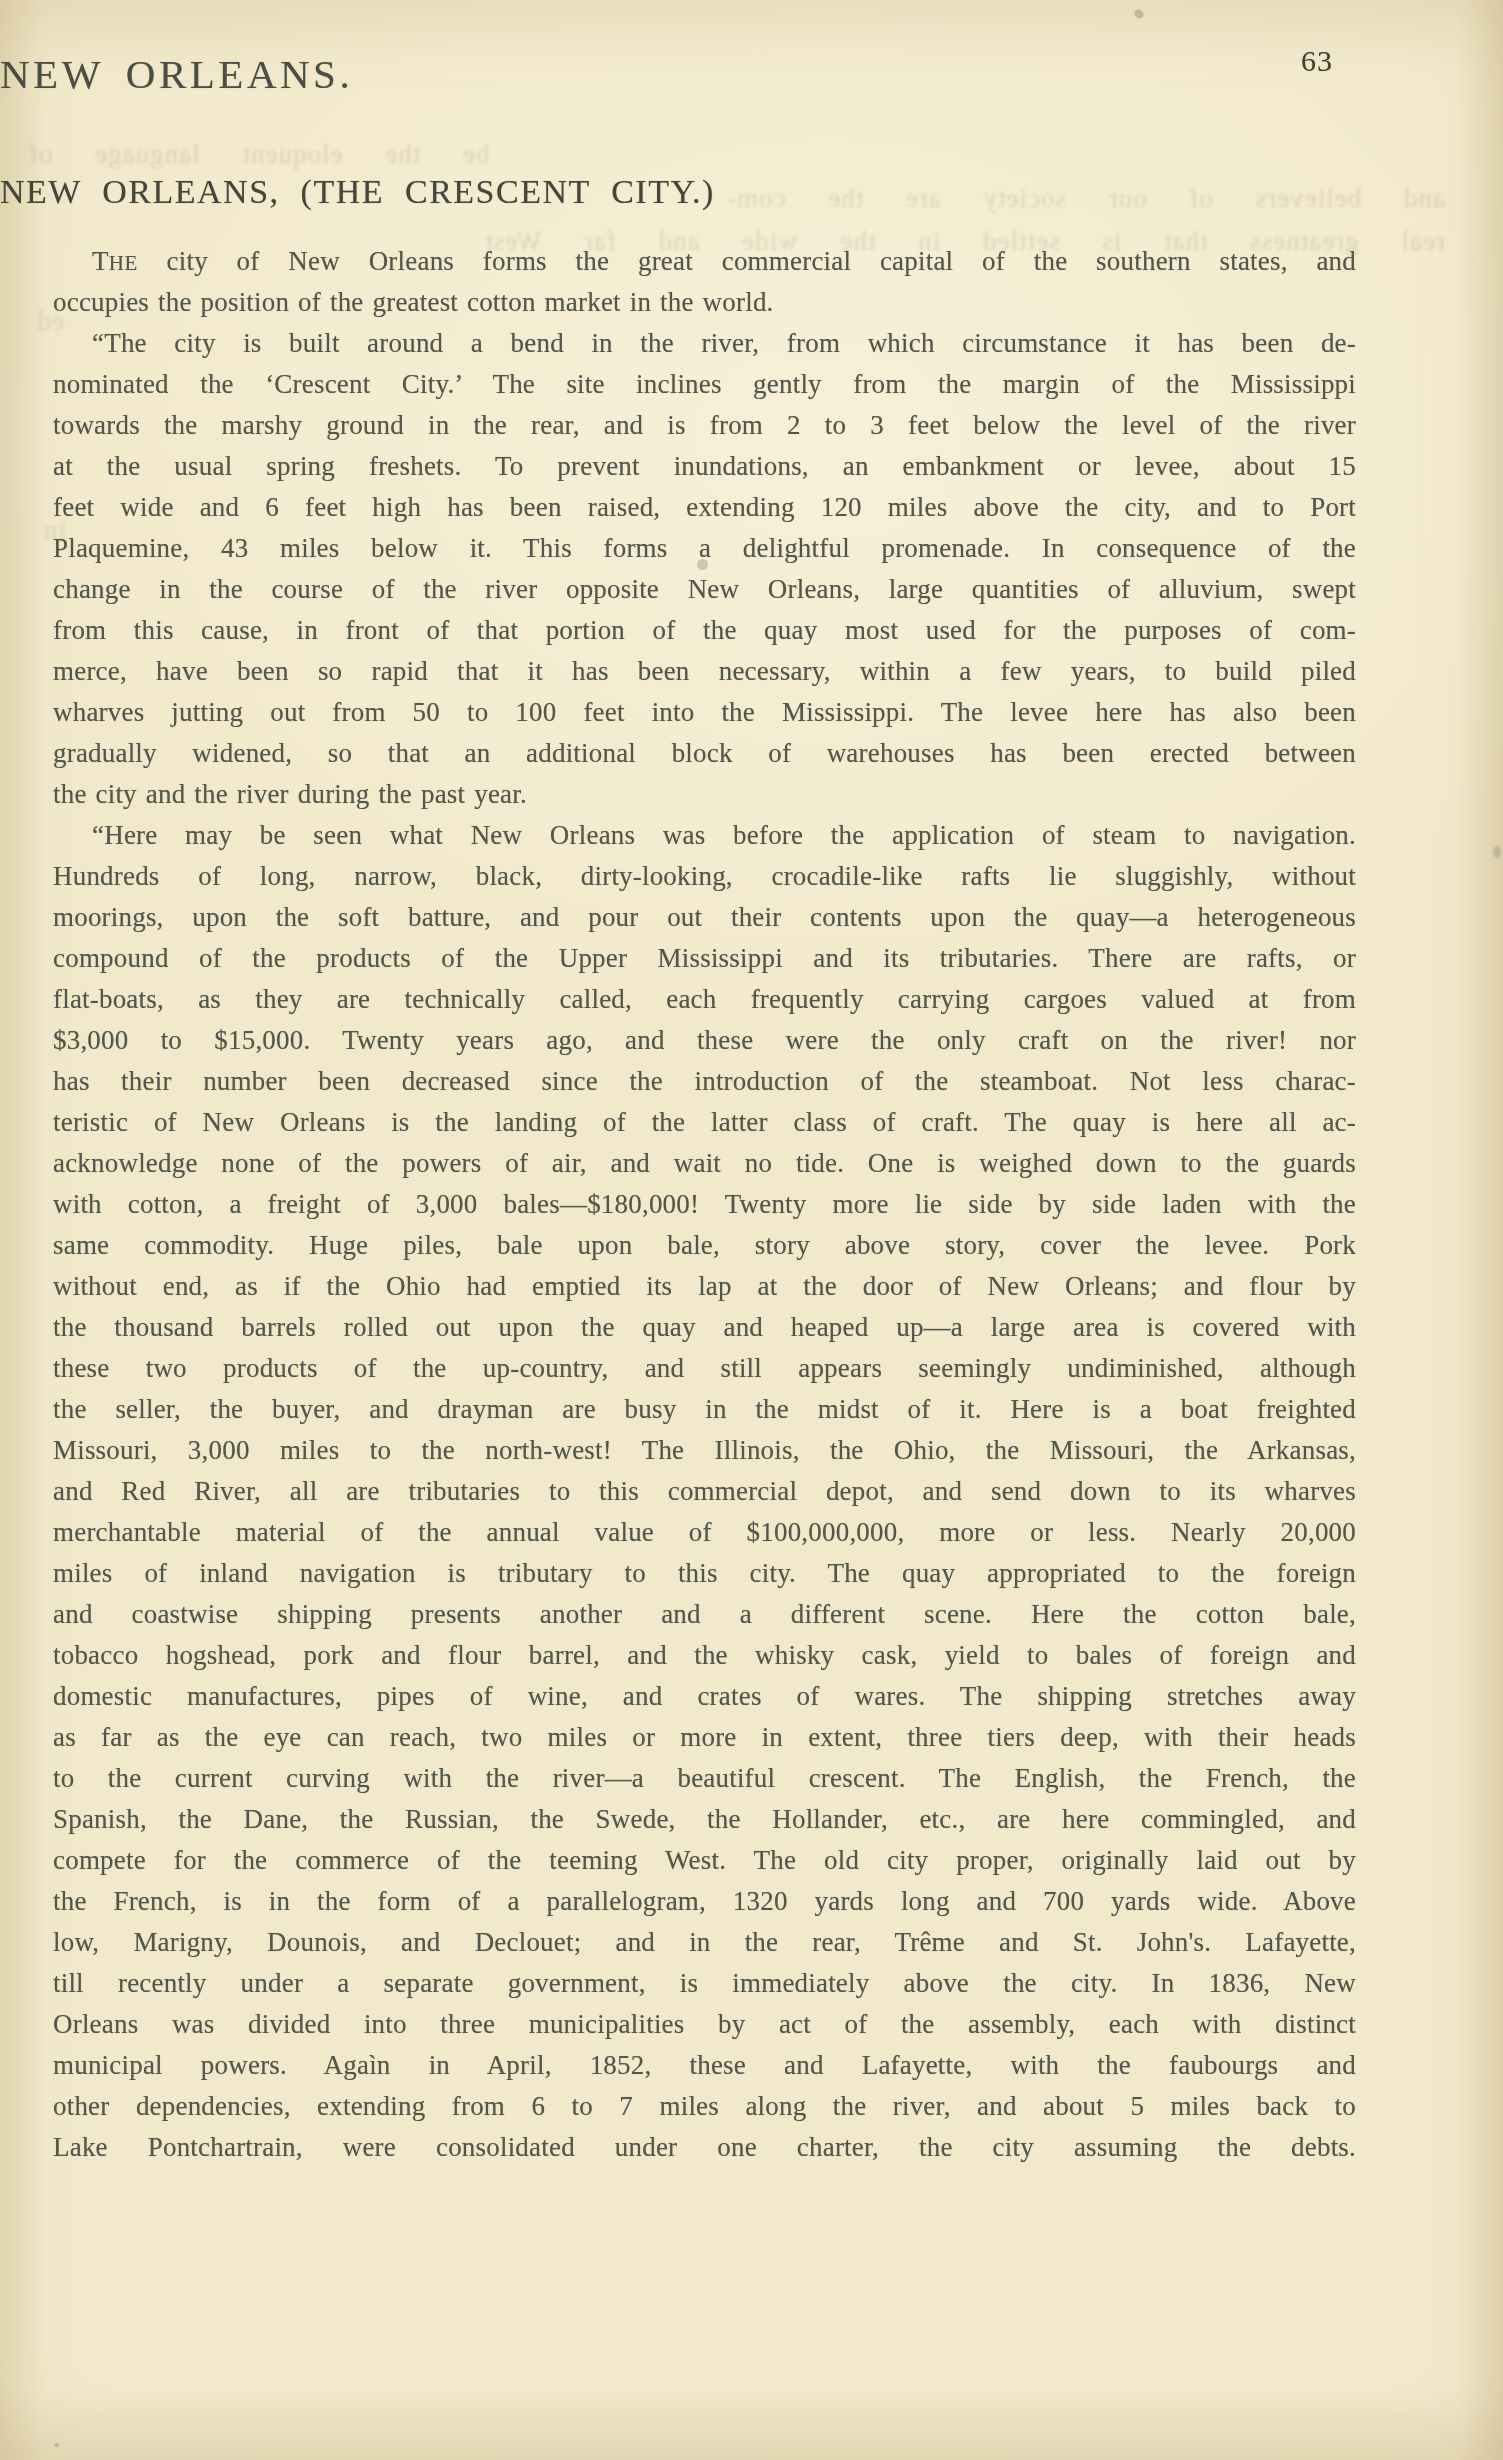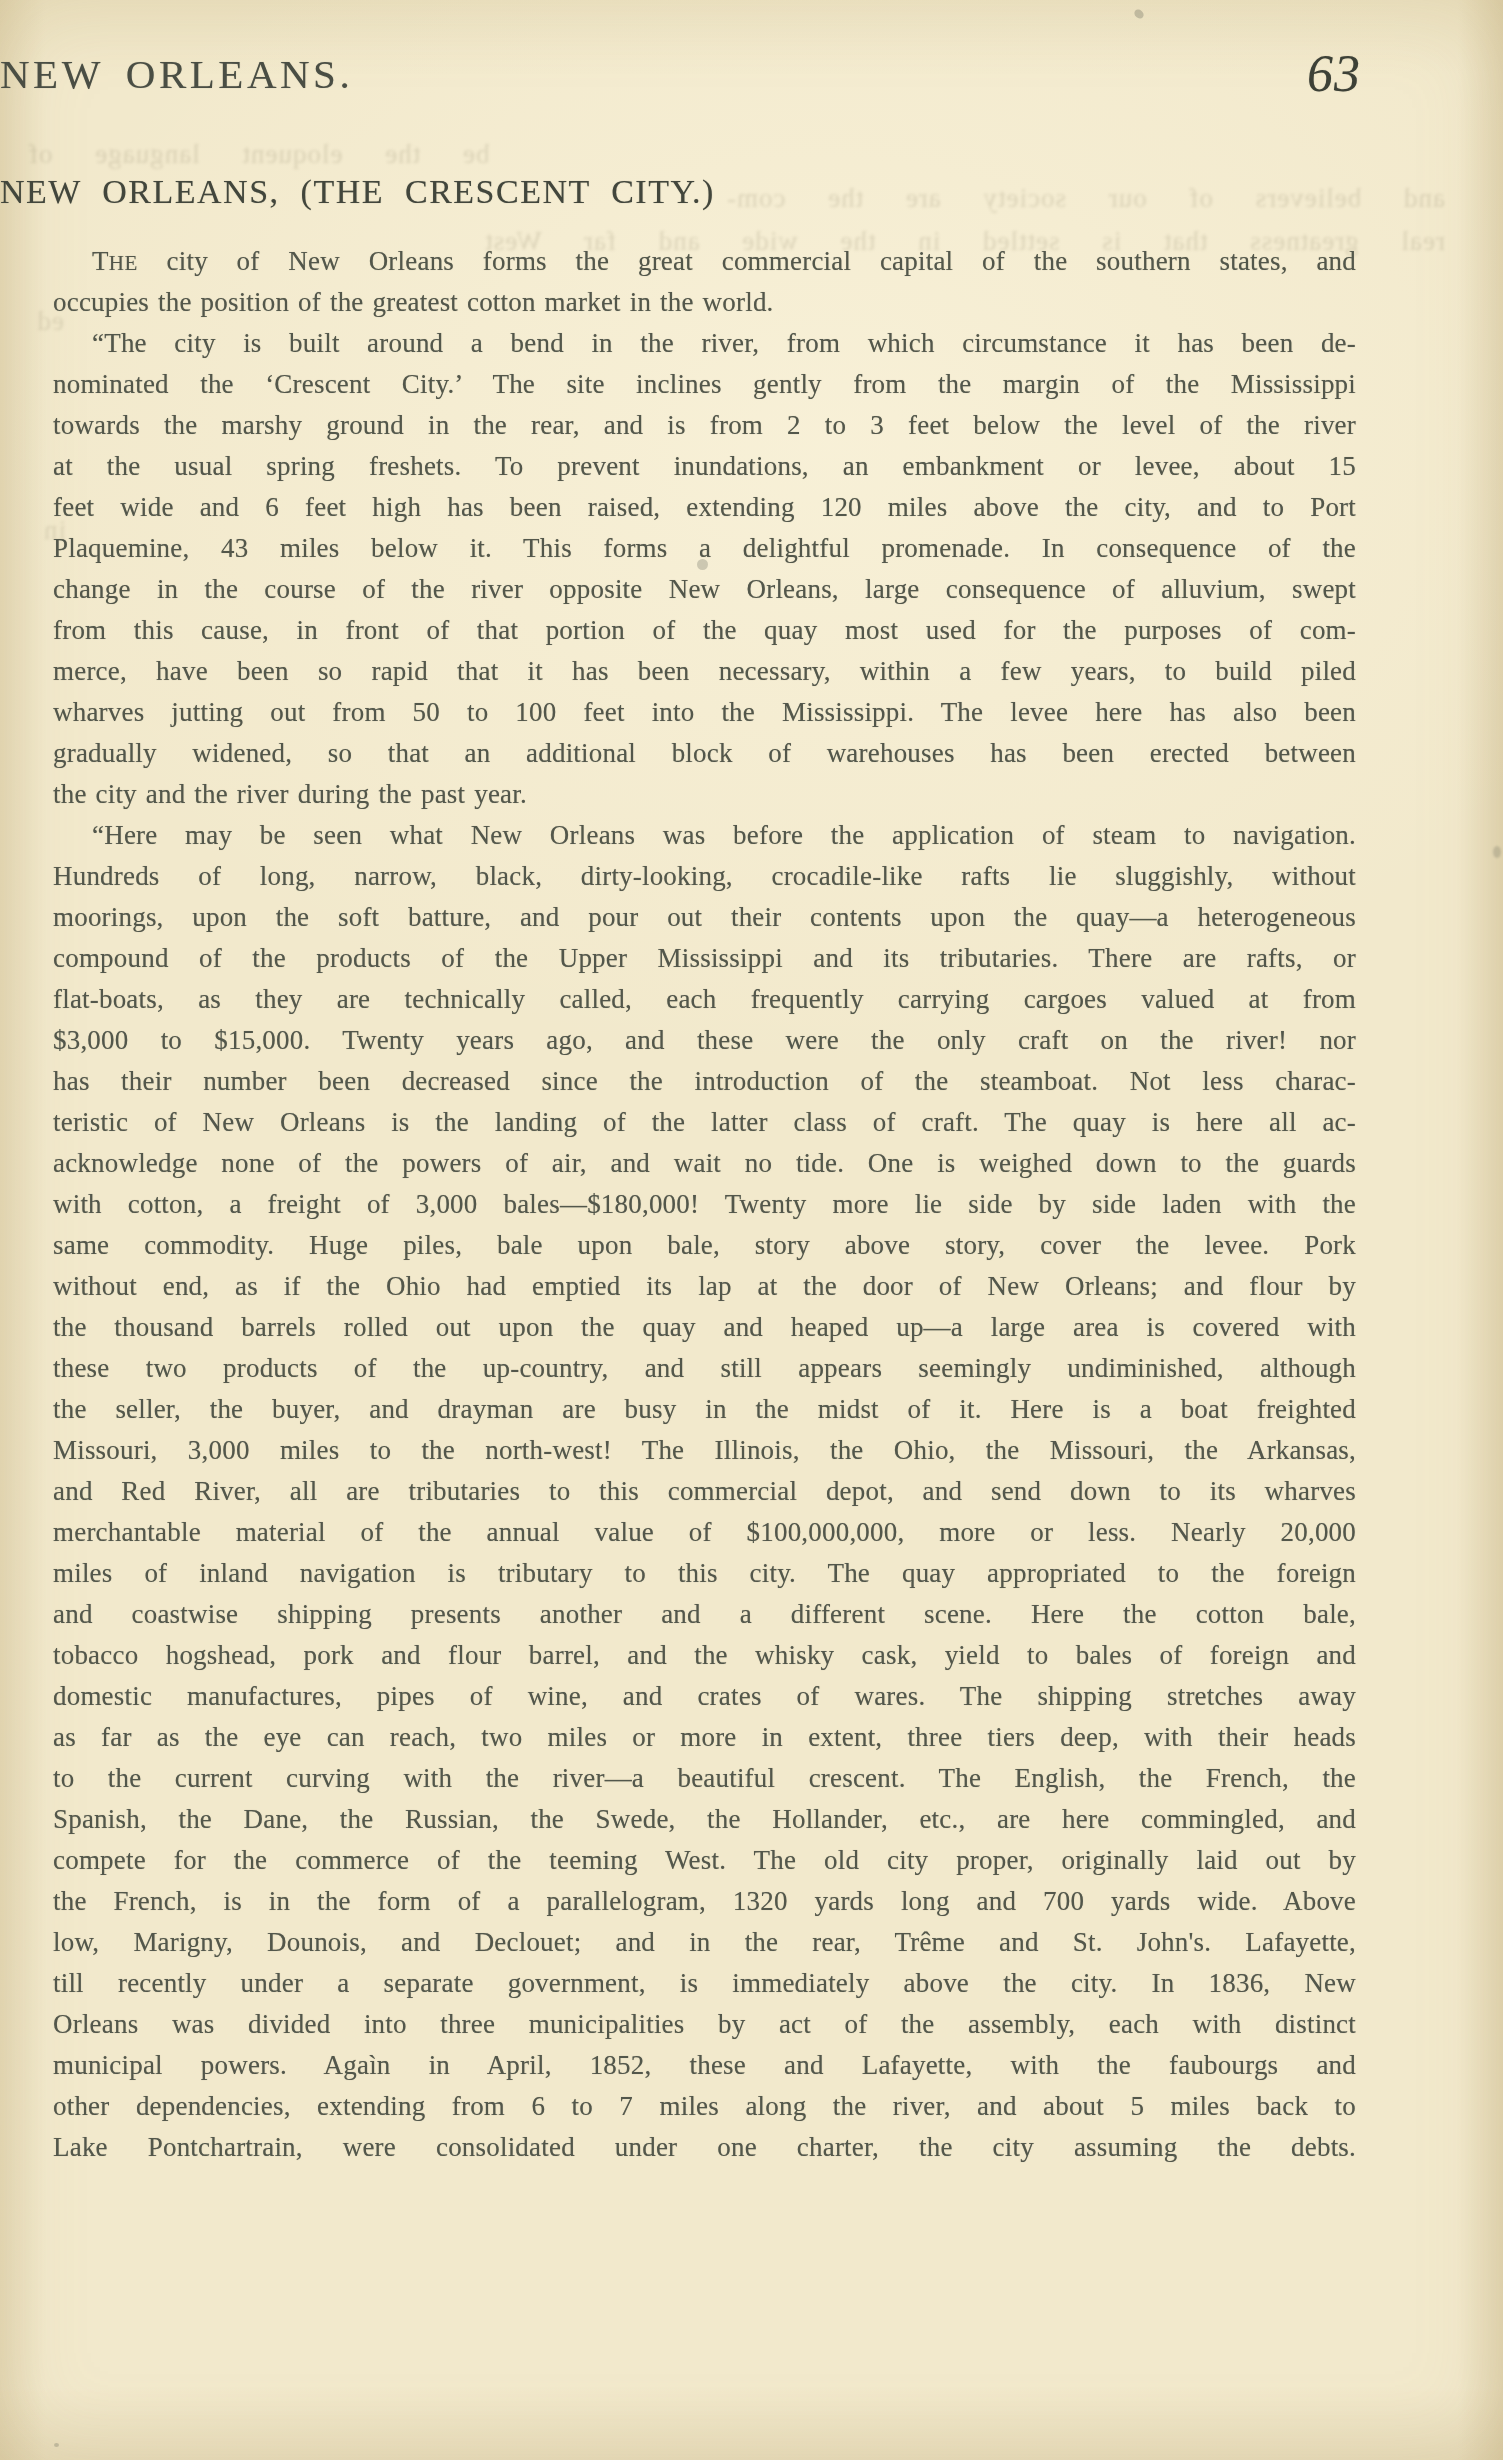--- a/index.html
+++ b/index.html
@@ -16,24 +16,23 @@
       linear-gradient(0deg, rgba(196,176,128,.22) 0, rgba(196,176,128,0) 3%, rgba(205,188,142,0) 97%, rgba(222,208,166,.25) 100%),
       #f2e9cc;
     box-shadow: inset 0 0 90px rgba(170,148,96,.18);
   }
   .running-header{
     position:absolute;top:50px;left:0;width:1413px;text-align:left;
     font-size:41px;letter-spacing:3.5px;word-spacing:9px;color:#4a4e44;
     text-shadow:0 0 1px rgba(74,78,68,.35);
   }
   .page-number{
-    position:absolute;top:44px;left:1301px;width:60px;text-align:right;
-    font-size:52px;color:#3d4137;letter-spacing:1px;
+    position:absolute;top:44px;left:1301px;width:60px;text-align:left;
+    font-size:30px;color:#3d4137;letter-spacing:1px;
     text-shadow:0 0 1px rgba(61,65,55,.3);
-    font-style:italic;
   }
   .title{
     position:absolute;top:173px;left:0;width:1425px;margin:0;text-align:left;
     font-size:34px;font-weight:normal;letter-spacing:1.5px;word-spacing:11px;
     color:#42463c;text-shadow:0 0 1px rgba(66,70,60,.4);
   }
   .body-text{
     position:absolute;top:243px;left:53px;width:1303px;
     font-size:27px;color:#53574b;
     text-shadow:0 0 0.8px rgba(83,87,75,.45);
@@ -83,21 +82,21 @@
         <div class="line indent"><span class="lead-cap">T</span><span class="lead-sc">HE</span><span> city of New Orleans forms the great commercial capital of the southern states, and</span></div>
         <div class="line short">occupies the position of the greatest cotton market in the world.</div>
       </div>
       <div class="paragraph">
         <div class="line indent">“The city is built around a bend in the river, from which circumstance it has been de-</div>
         <div class="line">nominated the ‘Crescent City.’  The site inclines gently from the margin of the Mississippi</div>
         <div class="line">towards the marshy ground in the rear, and is from 2 to 3 feet below the level of the river</div>
         <div class="line">at the usual spring freshets.  To prevent inundations, an embankment or levee, about 15</div>
         <div class="line">feet wide and 6 feet high has been raised, extending 120 miles above the city, and to Port</div>
         <div class="line">Plaquemine, 43 miles below it.  This forms a delightful promenade.  In consequence of the</div>
-        <div class="line">change in the course of the river opposite New Orleans, large consequence of alluvium, swept</div>
+        <div class="line">change in the course of the river opposite New Orleans, large quantities of alluvium, swept</div>
         <div class="line">from this cause, in front of that portion of the quay most used for the purposes of com-</div>
         <div class="line">merce, have been so rapid that it has been necessary, within a few years, to build piled</div>
         <div class="line">wharves jutting out from 50 to 100 feet into the Mississippi.  The levee here has also been</div>
         <div class="line">gradually widened, so that an additional block of warehouses has been erected between</div>
         <div class="line short">the city and the river during the past year.</div>
       </div>
       <div class="paragraph">
         <div class="line indent">“Here may be seen what New Orleans was before the application of steam to navigation.</div>
         <div class="line">Hundreds of long, narrow, black, dirty-looking, crocadile-like rafts lie sluggishly, without</div>
         <div class="line">moorings, upon the soft batture, and pour out their contents upon the quay—a heterogeneous</div>

